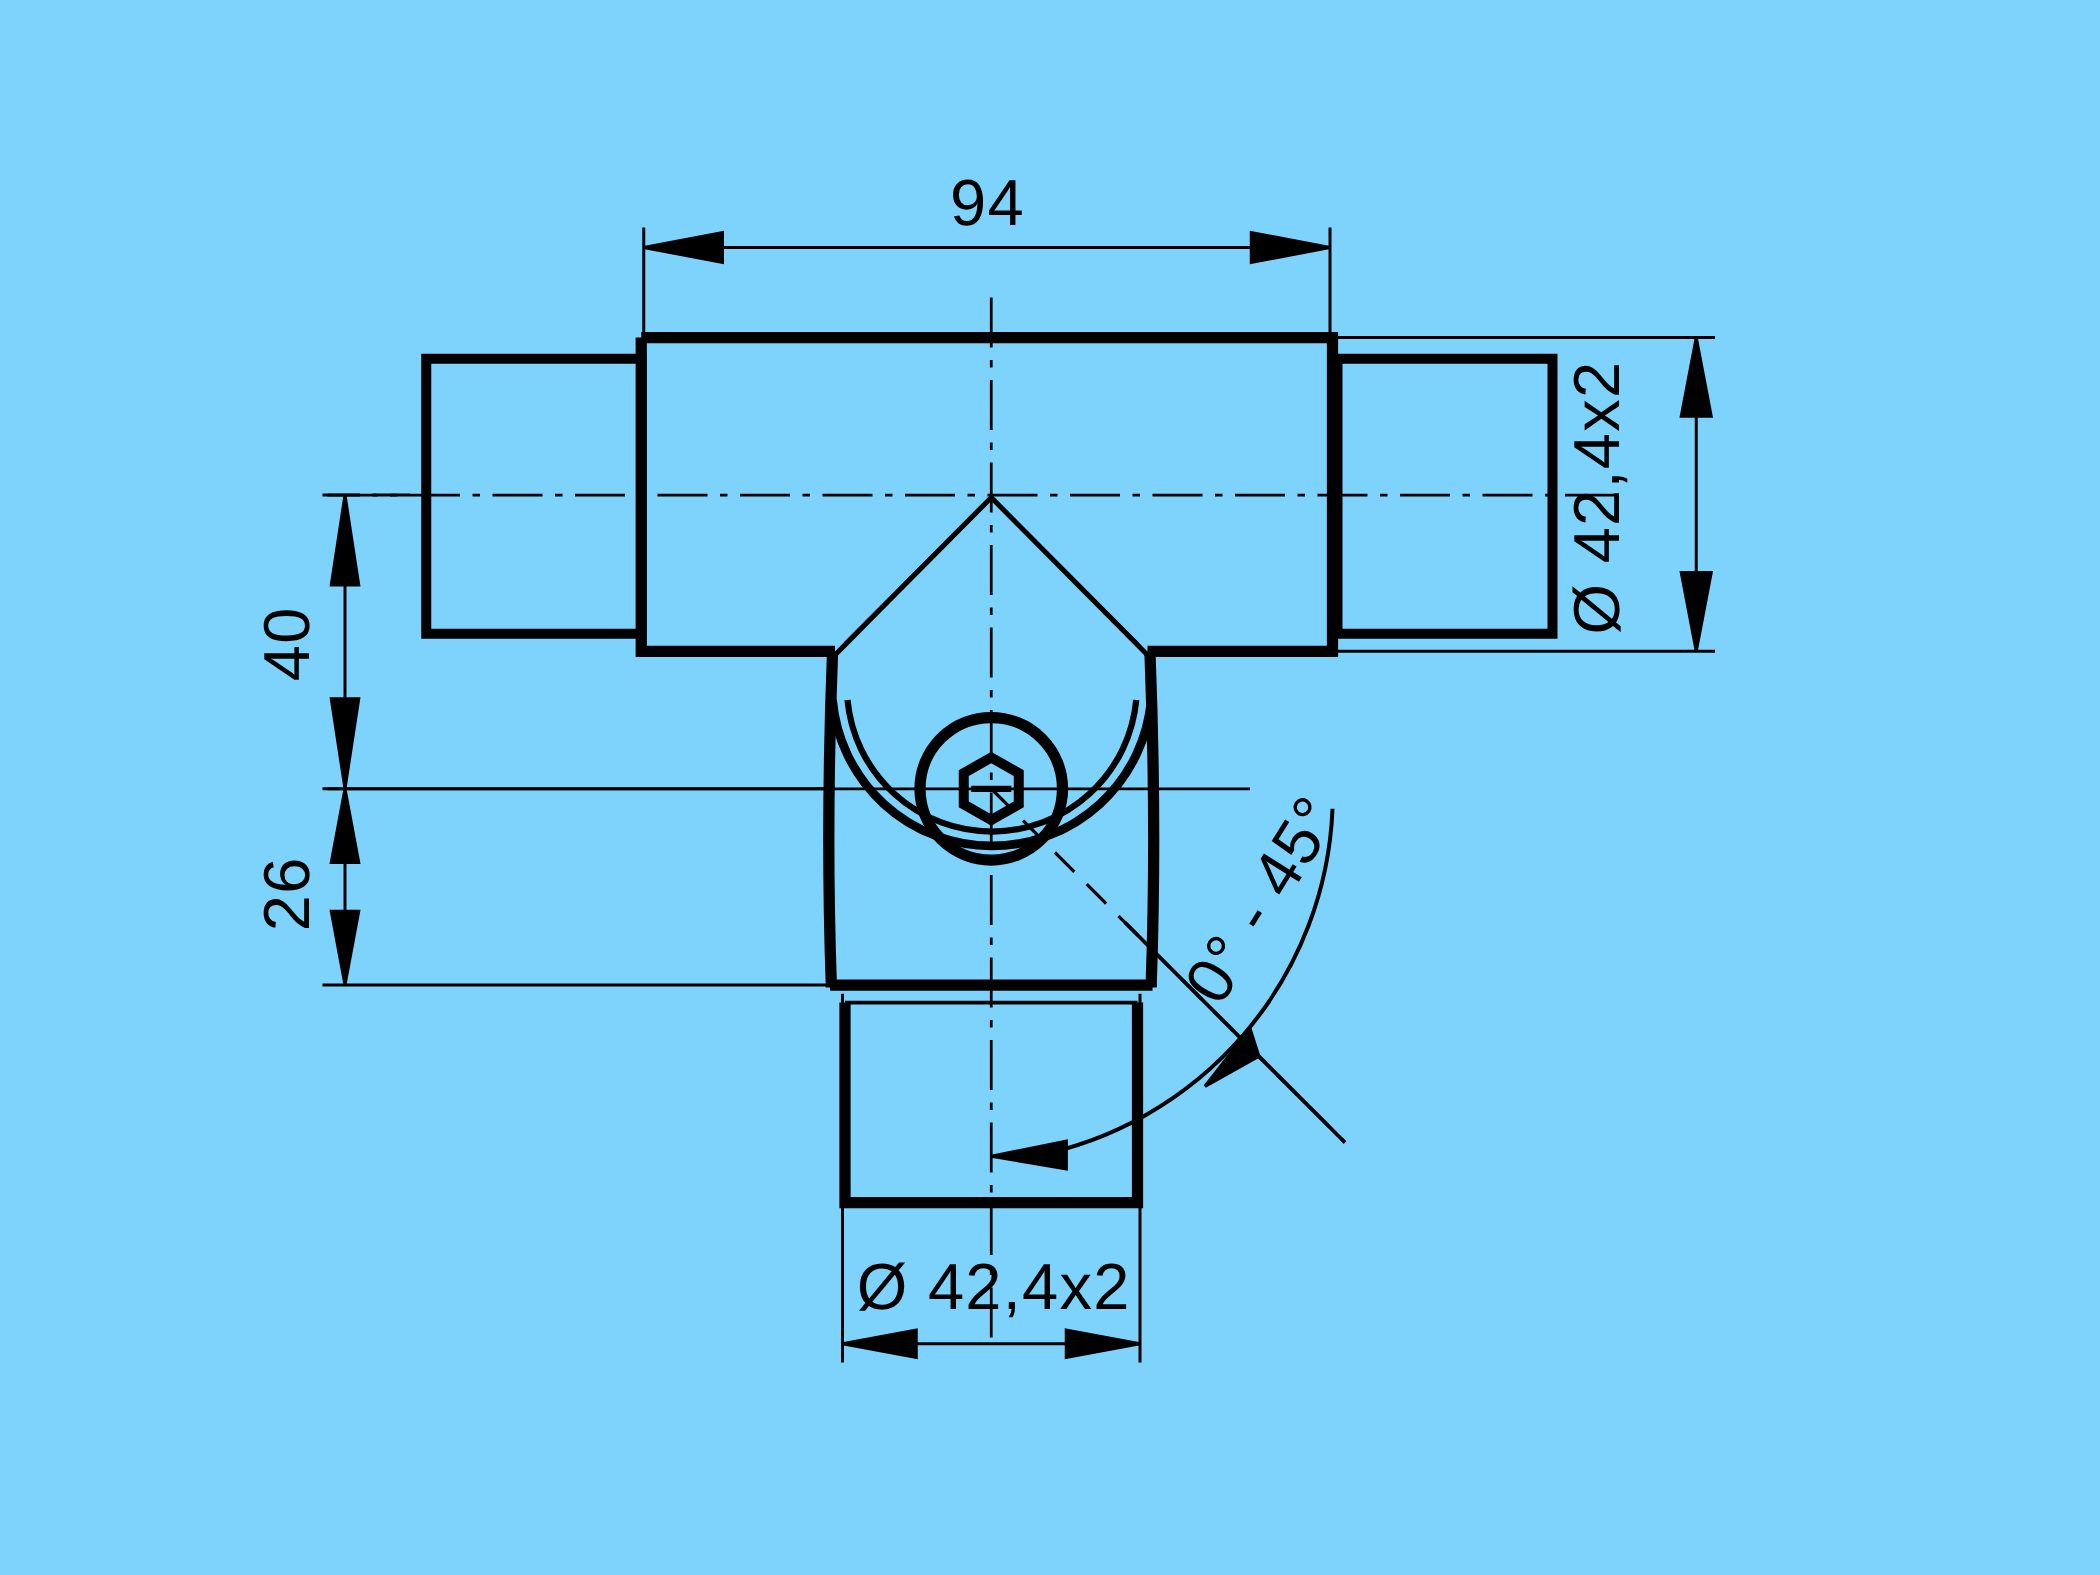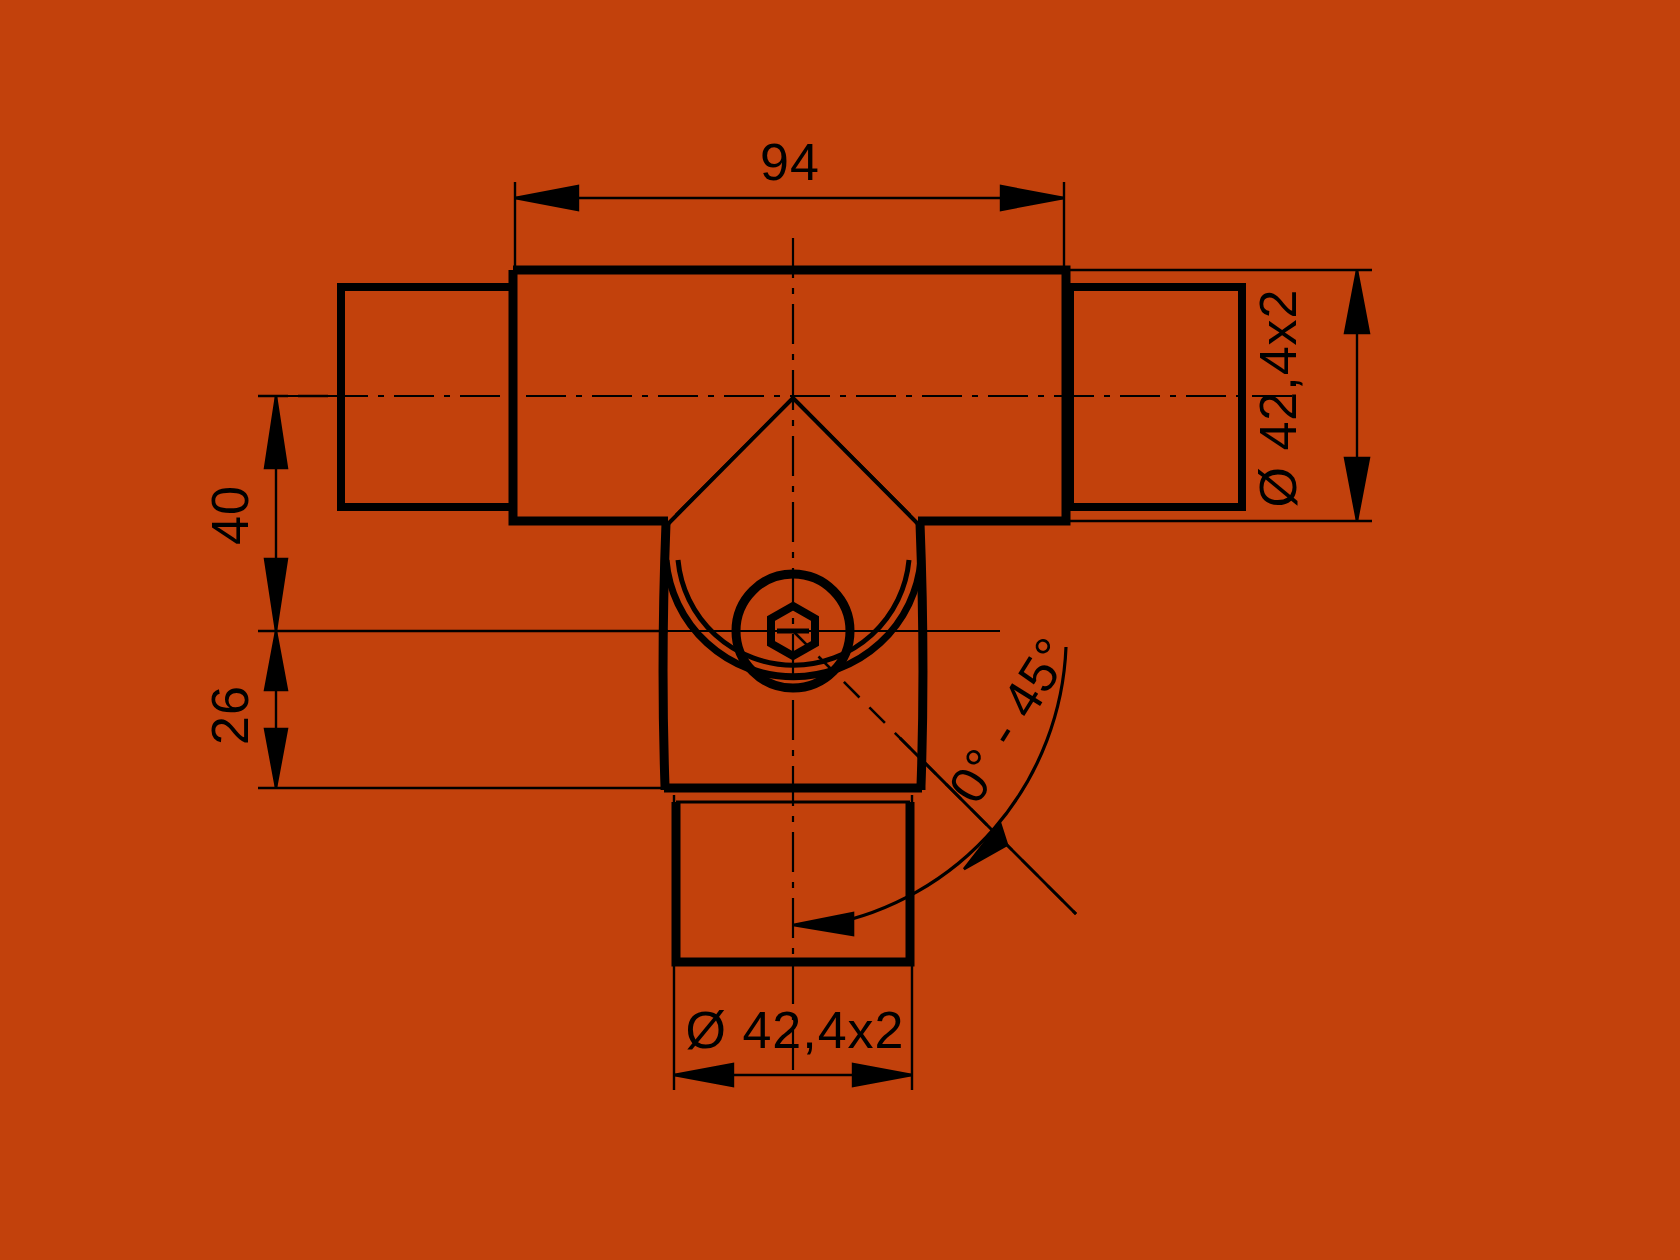--- a/index.html
+++ b/index.html
@@ -10,21 +10,21 @@
   body {
     width: 1680px;
     height: 1260px;
     font-family: "Liberation Sans", sans-serif;
     overflow: hidden;
   }
   #drawing-root {
     position: relative;
     width: 1680px;
     height: 1260px;
-    background: #c2410c;
+    background: #7dd3fc;
   }
   svg.cad {
     position: absolute;
     left: 0;
     top: 0;
     width: 1680px;
     height: 1260px;
   }
   .dim-text {
     font-family: "Liberation Sans", sans-serif;

